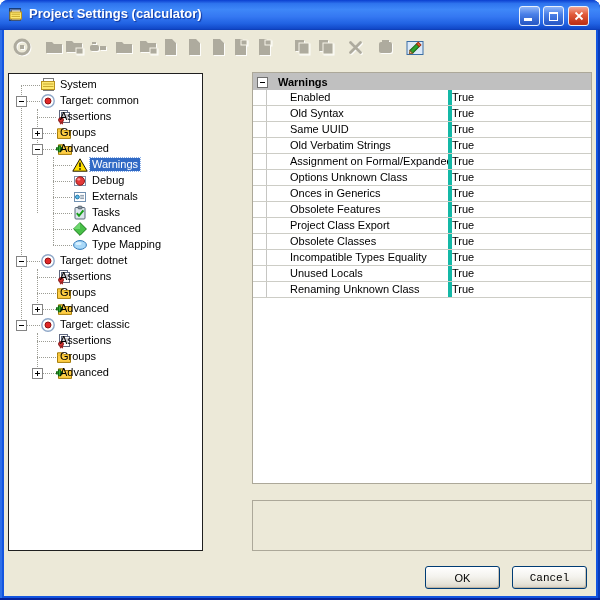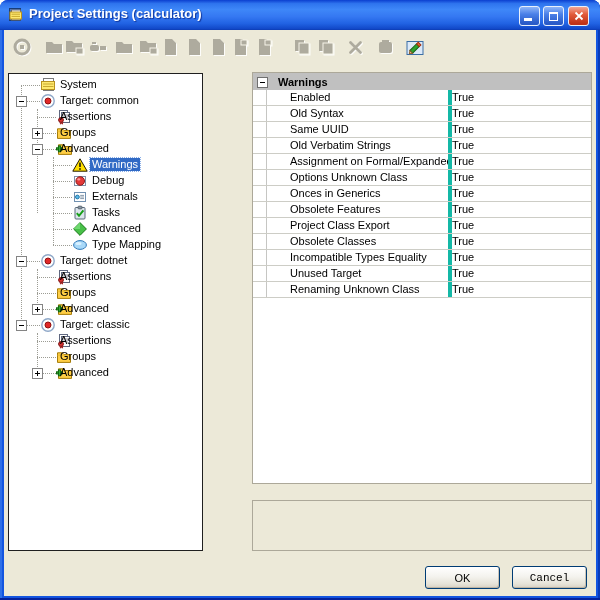--- a/index.html
+++ b/index.html
@@ -429,21 +429,21 @@
             <span class="gname">Obsolete Classes</span>
             <span class="gval">True</span>
           </div>
           <div class="grow">
             <span class="gind"></span>
             <span class="gname">Incompatible Types Equality</span>
             <span class="gval">True</span>
           </div>
           <div class="grow">
             <span class="gind"></span>
-            <span class="gname">Unused Target</span>
+            <span class="gname">Unused Locals</span>
             <span class="gval">True</span>
           </div>
           <div class="grow">
             <span class="gind"></span>
             <span class="gname">Renaming Unknown Class</span>
             <span class="gval">True</span>
           </div>
         </div>
     </div>
 

